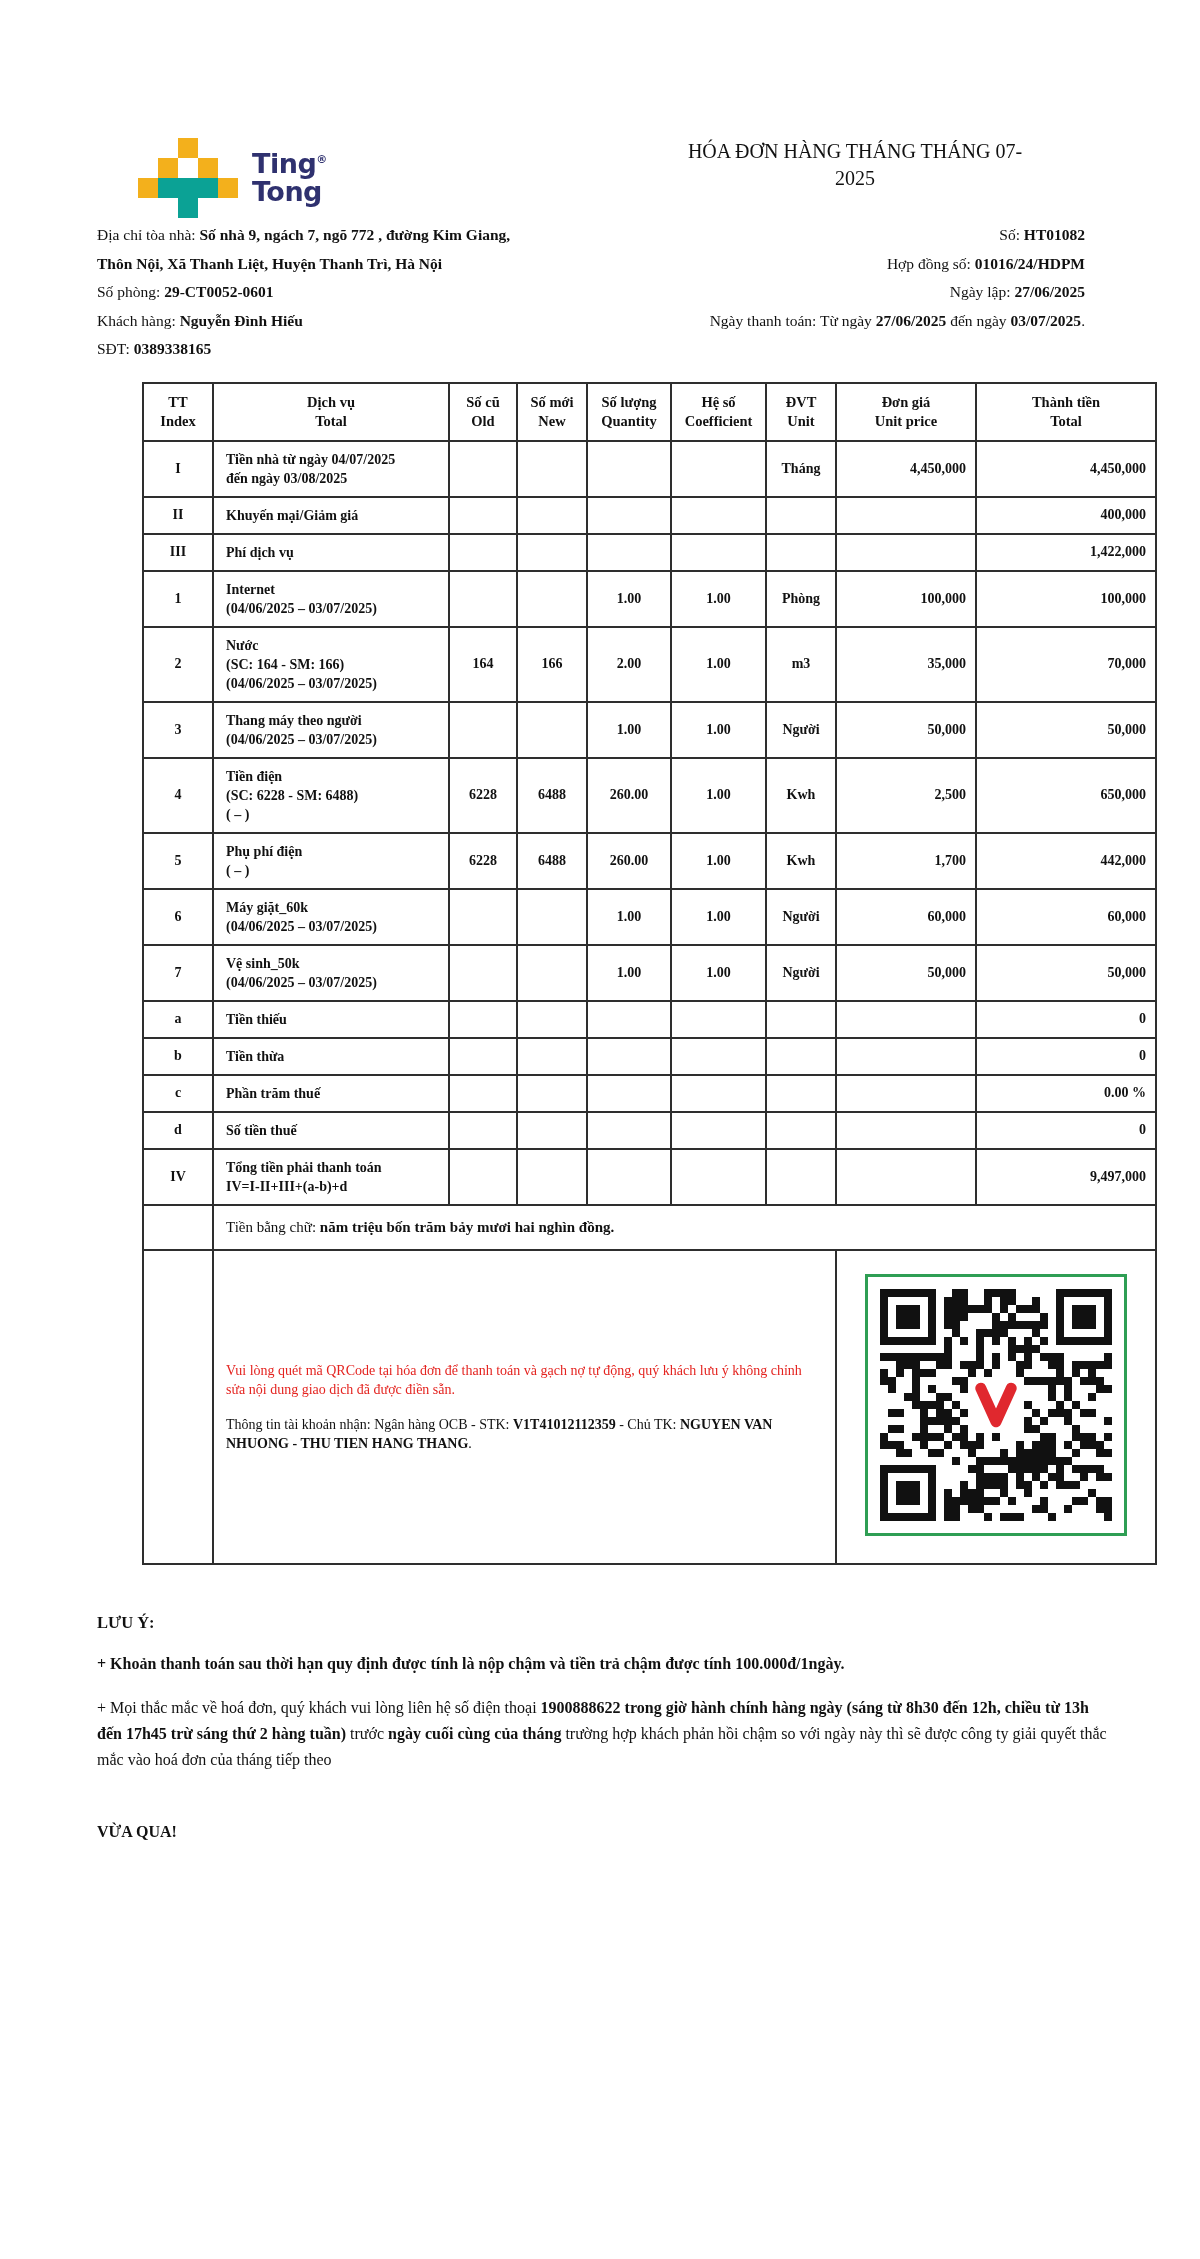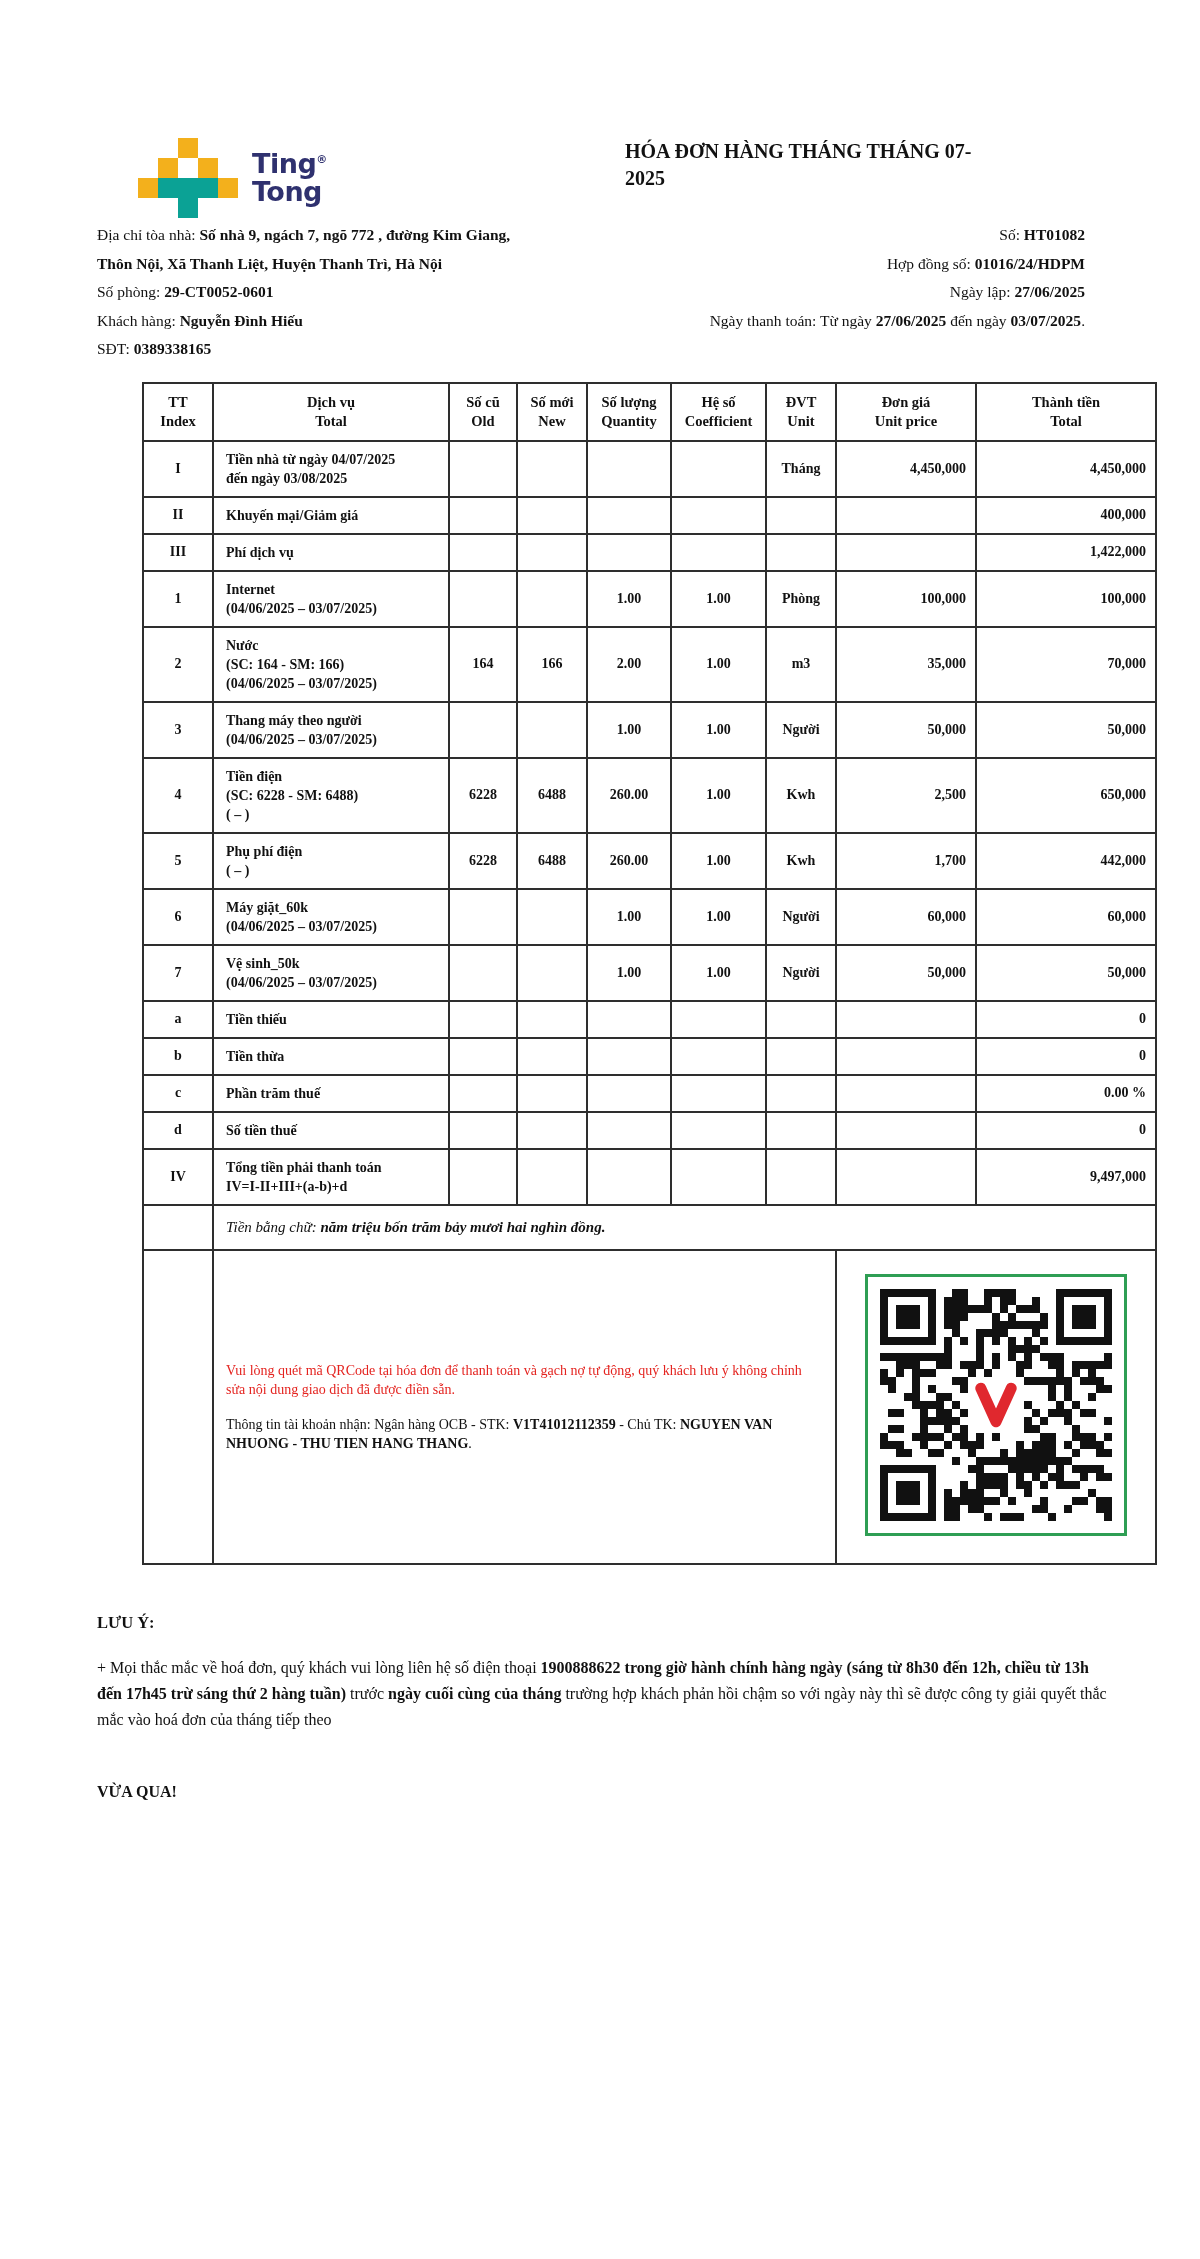--- a/index.html
+++ b/index.html
@@ -32,22 +32,22 @@
   .p-bar{grid-area:3/2/4/5;}
   .p-stem{grid-area:4/3;}
   .logo-text{
     font-family:"DejaVu Sans","Liberation Sans",sans-serif;
     font-weight:bold;color:var(--logo-navy);
     font-size:27px;line-height:28px;letter-spacing:-0.5px;
     padding-top:8px;
   }
   .logo-text .reg{font-size:11px;vertical-align:super;}
   .title{
-    width:460px;text-align:left;padding-right:70px;
-    font-weight:bold;font-size:20px;line-height:27px;
+    width:460px;text-align:center;padding-right:70px;
+    font-weight:normal;font-size:20px;line-height:27px;
   }
   
   .info{display:flex;margin-top:3px;}
   .info-left{width:620px;}
   .info-right{flex:1;text-align:right;padding-right:70px;}
   .info p{margin:0;font-size:15.5px;line-height:28.5px;white-space:nowrap;}
   .info b{font-weight:bold;}
   
   table.inv{
     border-collapse:collapse;table-layout:fixed;
@@ -58,21 +58,21 @@
     font-size:14px;font-weight:bold;color:#111;
     padding:8px 9px;vertical-align:middle;
     overflow:hidden;
   }
   .inv thead th{text-align:center;padding:9px 3px;line-height:19px;font-size:14.5px;}
   .inv td:nth-child(1){text-align:center;}
   .inv td:nth-child(2){text-align:left;line-height:19px;padding-left:12px;}
   .inv td:nth-child(3),.inv td:nth-child(4),.inv td:nth-child(5),
   .inv td:nth-child(6),.inv td:nth-child(7){text-align:center;}
   .inv td:nth-child(8),.inv td:nth-child(9){text-align:right;}
-  tr.words-row td{font-weight:normal;font-style:italic;font-size:15px;padding:12px 9px 12px 12px;margin-left:24px;}
+  tr.words-row td{font-weight:normal;font-size:15px;padding:12px 9px 12px 12px;margin-left:24px;}
   tr.words-row .wv{font-weight:bold;}
   tr.qr-row td{height:272px;font-weight:normal;}
   td.pay-cell{
     text-align:left;font-size:14px;line-height:23px;
     padding:20px 20px 20px 12px;vertical-align:middle;
   }
   td.pay-cell p{margin:0;}
   td.pay-cell .red{color:var(--red-note);margin-bottom:16px;}
   td.pay-cell b{font-weight:bold;}
   td.qr-cell{text-align:center;padding:10px 0;}
@@ -677,20 +677,21 @@
                 <path d="M 100.8 99.2 L 116 132.8 L 131.2 99.2" fill="none" stroke="var(--v-red)" stroke-width="11" stroke-linecap="round" stroke-linejoin="round"></path>
               </svg>
           </div>
         </td>
       </tr>
     </tbody>
   </table>
 
   <div class="notes">
     <p class="nh">LƯU Ý:</p>
+    <p class="n1"><b>+ Khoản thanh toán sau thời hạn quy định được tính là nộp chậm và tiền trả chậm được tính 100.000đ/1ngày.</b></p>
     <p class="n2">+ Mọi thắc mắc về hoá đơn, quý khách vui lòng liên hệ số điện thoại <b>1900888622 trong giờ hành chính hàng ngày (sáng từ 8h30 đến 12h, chiều từ 13h đến 17h45 trừ sáng thứ 2 hàng tuần)</b> trước <b>ngày cuối cùng của tháng</b> trường hợp khách phản hồi chậm so với ngày này thì sẽ được công ty giải quyết thắc mắc vào hoá đơn của tháng tiếp theo</p>
     <p class="thanks">
       <br>
       <span>VỪA QUA!</span>
     </p>
   </div>
 
 </div>
 
 </body></html>

